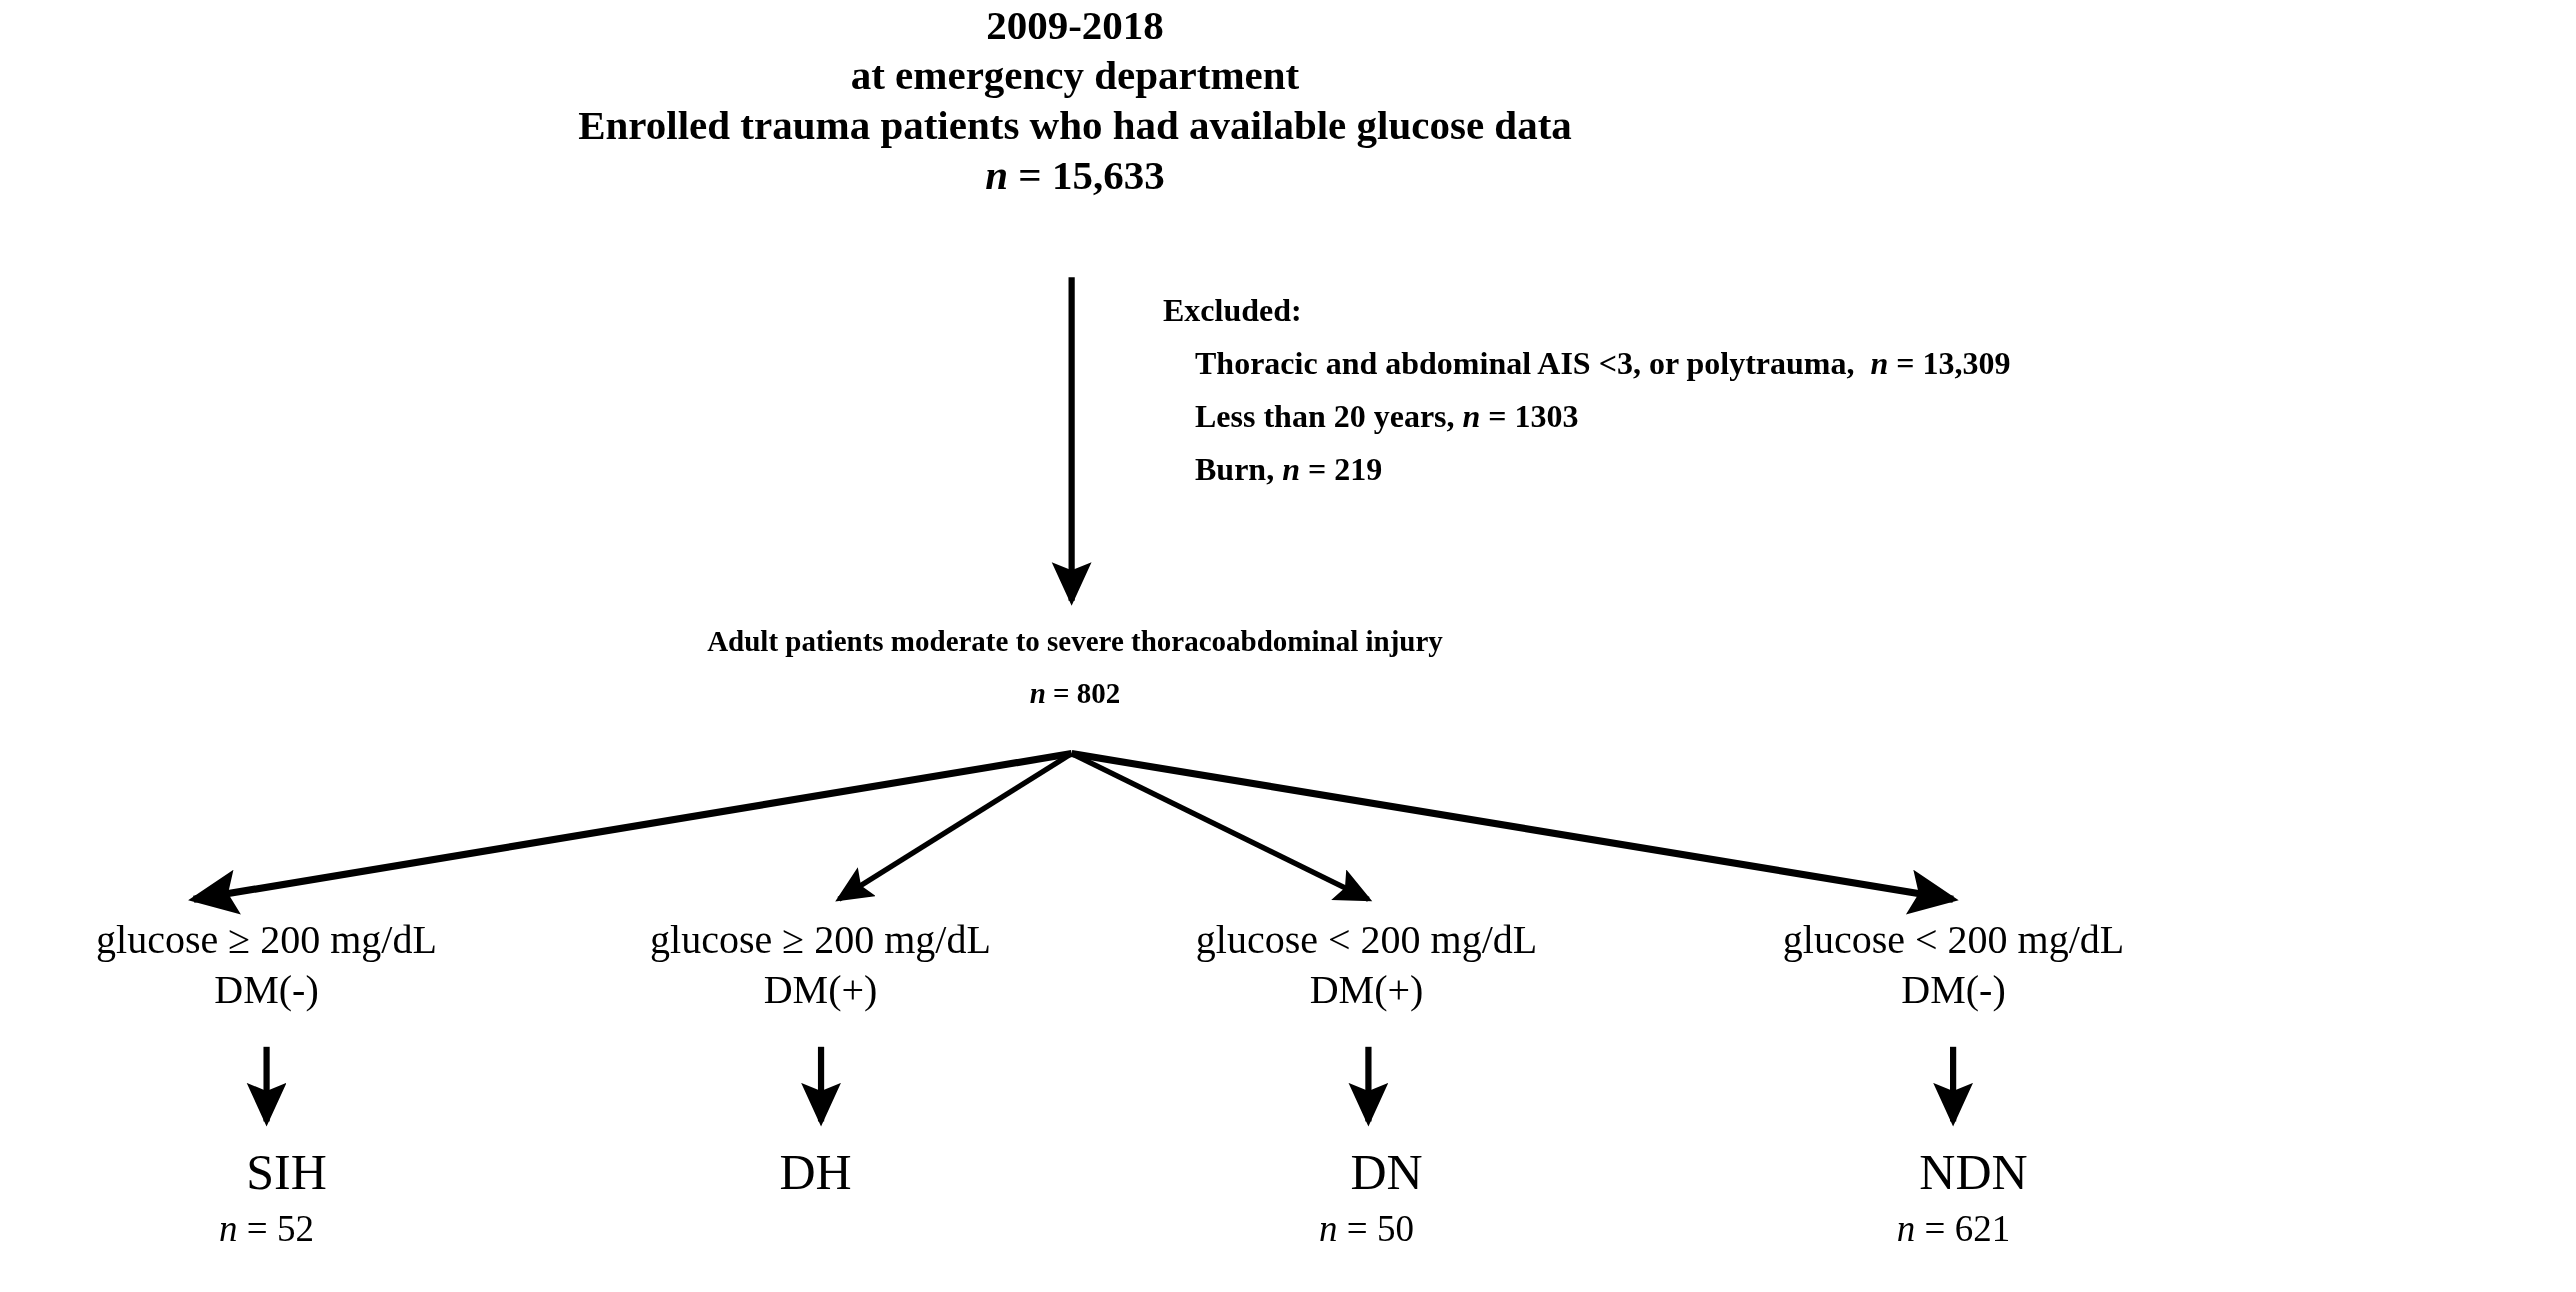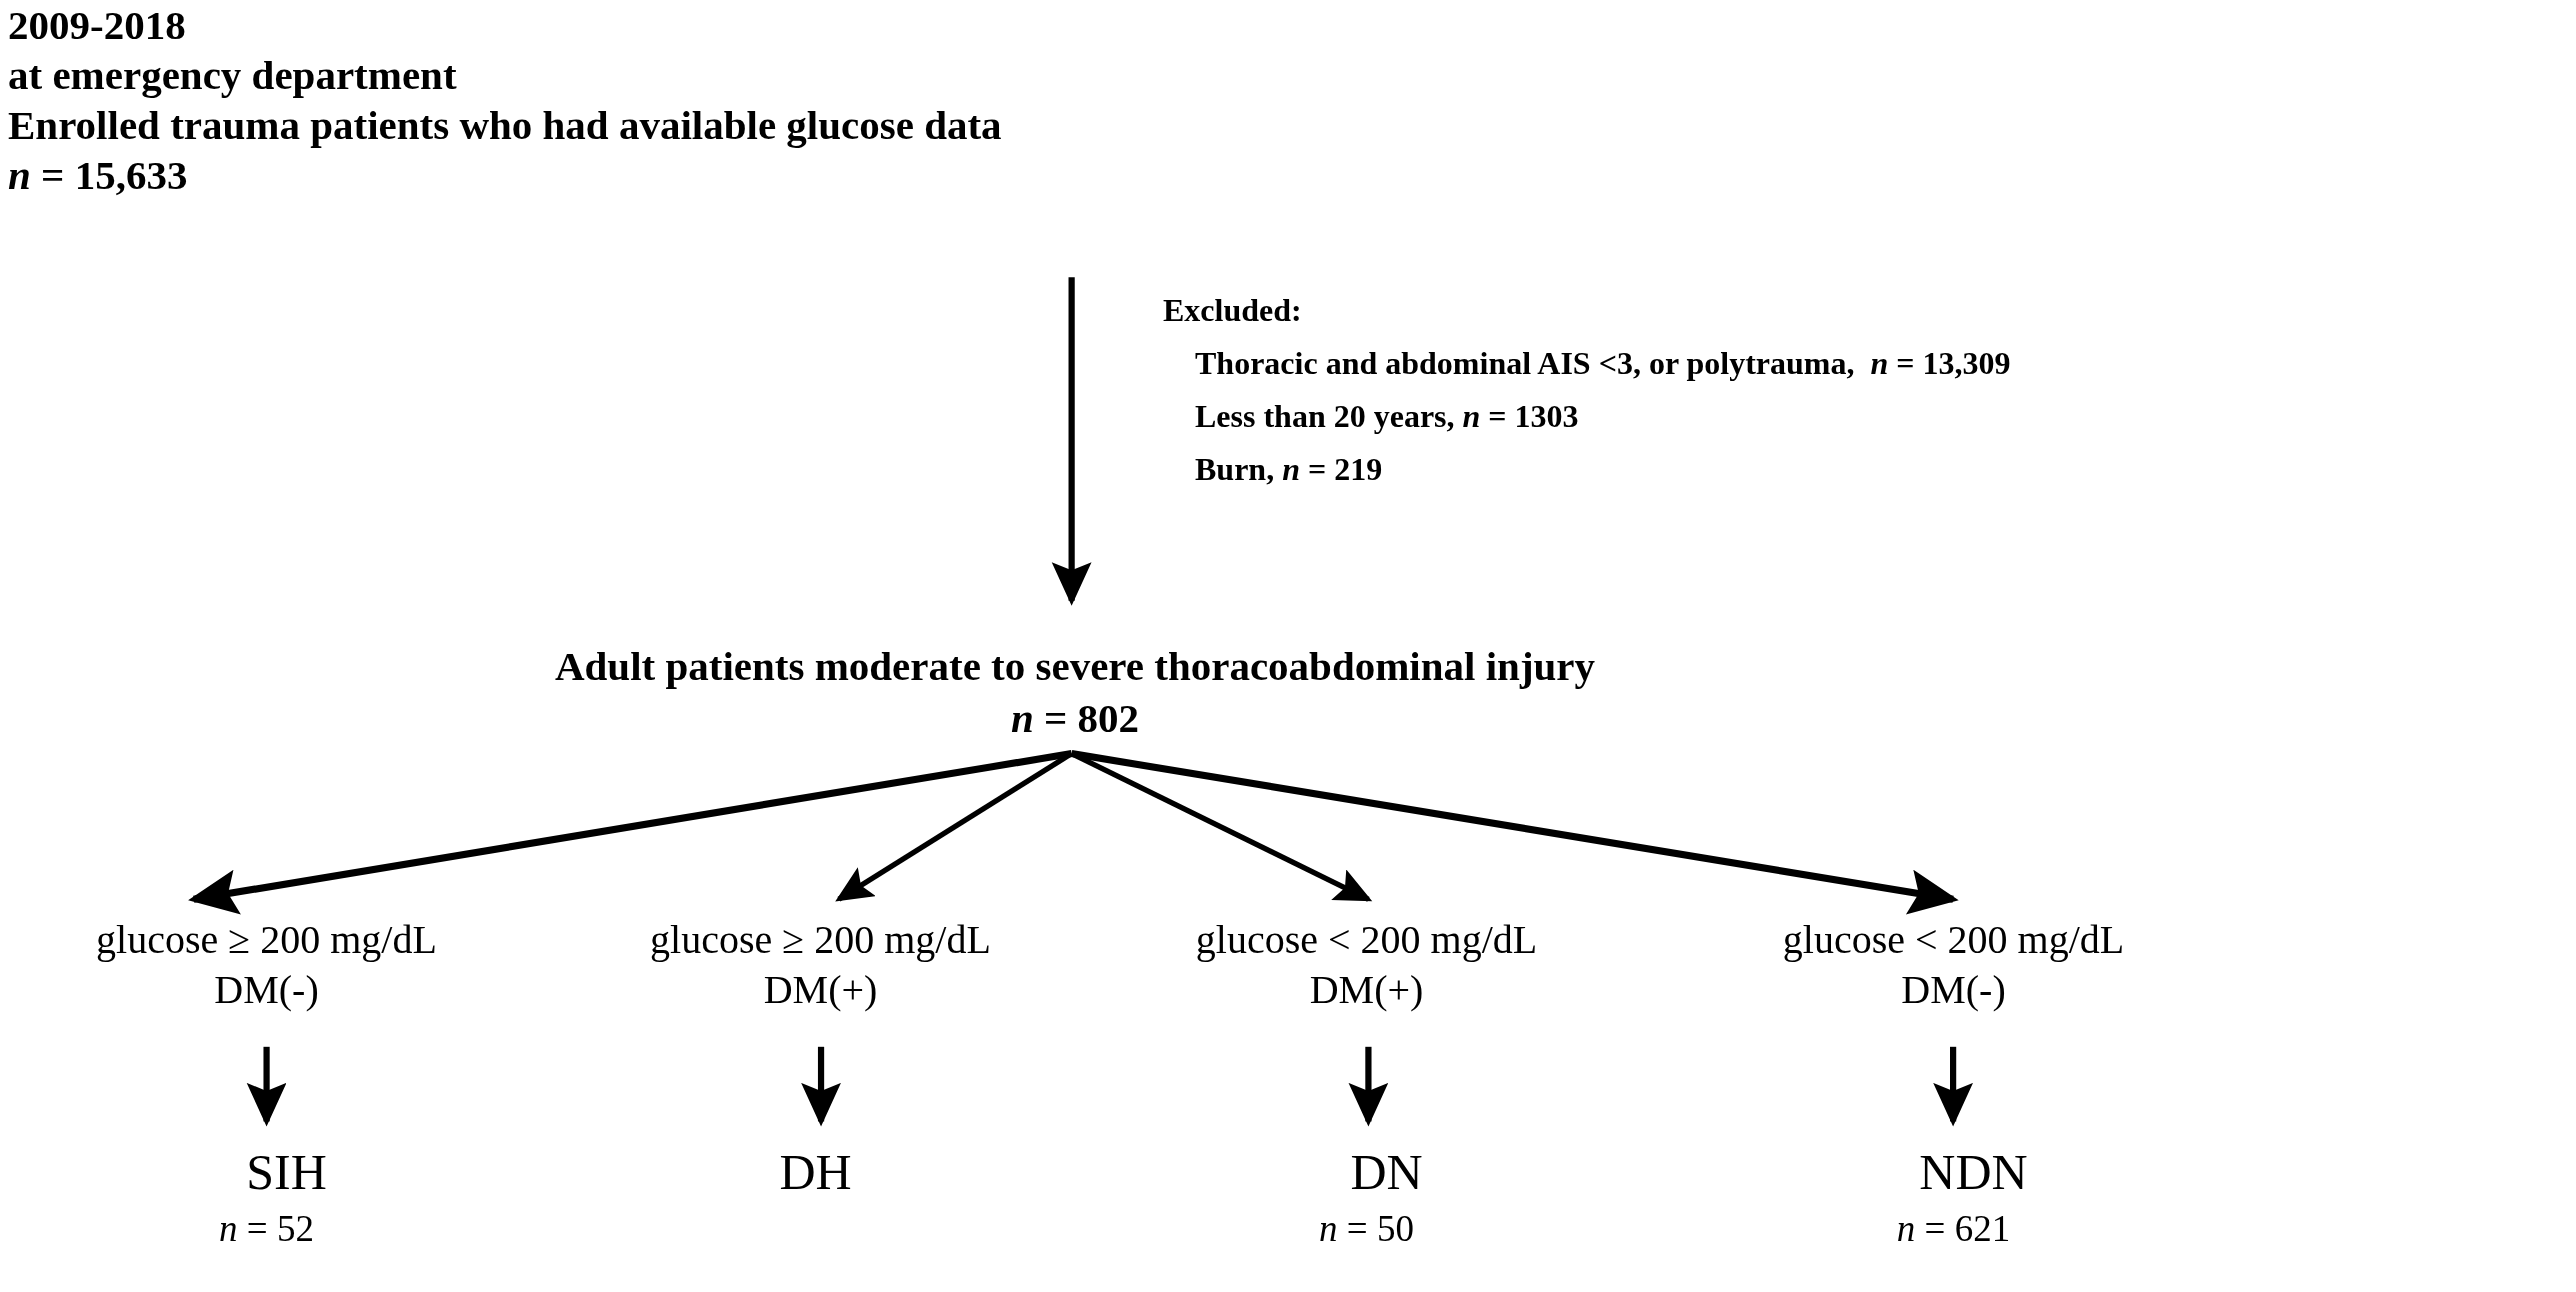--- a/index.html
+++ b/index.html
@@ -14,23 +14,24 @@
     height: 1293px;
     background: #ffffff;
     font-family: "Liberation Serif", "DejaVu Serif", serif;
     color: #000000;
     overflow: hidden;
   }
   .abs { position: absolute; }
 
   
   #top-block {
-    left: 8px;
+    left: 0;
     top: 0;
     width: 2150px;
+    text-align: center;
     font-weight: bold;
     font-size: 41px;
     line-height: 50px;
   }
   #top-block .line { display: block; white-space: nowrap; }
   .ital { font-style: italic; font-weight: bold; }
 
   
   #excluded-block {
     left: 1163px;
@@ -39,25 +40,25 @@
     font-size: 32px;
     line-height: 53px;
     white-space: nowrap;
   }
   #excluded-block .exc-head { display: block; }
   #excluded-block .exc-item { display: block; padding-left: 32px; }
 
   
   #mid-block {
     left: 0;
-    top: 640px;
+    top: 615px;
     width: 2150px;
     text-align: center;
     font-weight: bold;
-    font-size: 41px;
+    font-size: 29px;
     line-height: 52px;
   }
   #mid-block .line { display: block; white-space: nowrap; }
 
   
   .group-label {
     top: 915px;
     text-align: center;
     font-weight: normal;
     font-size: 40px;

